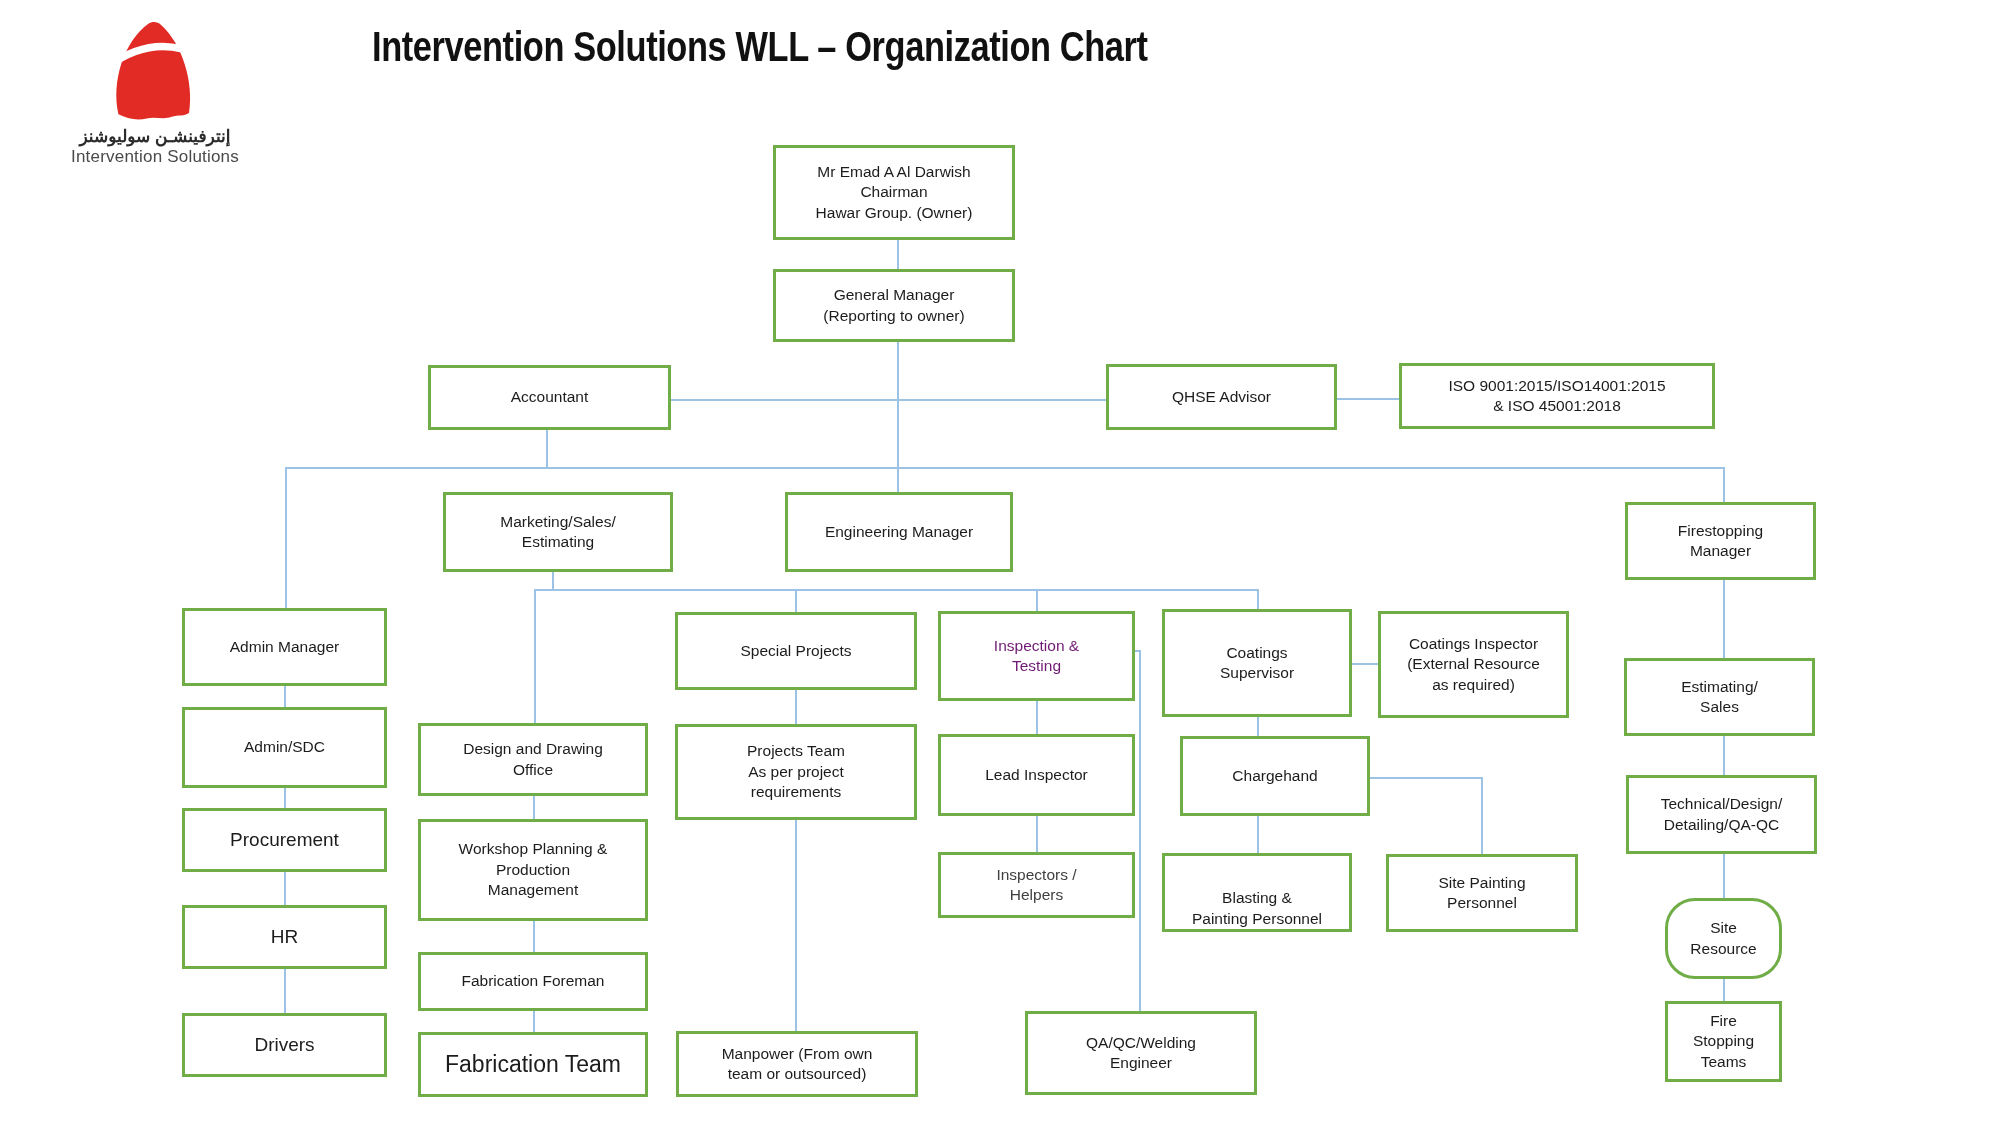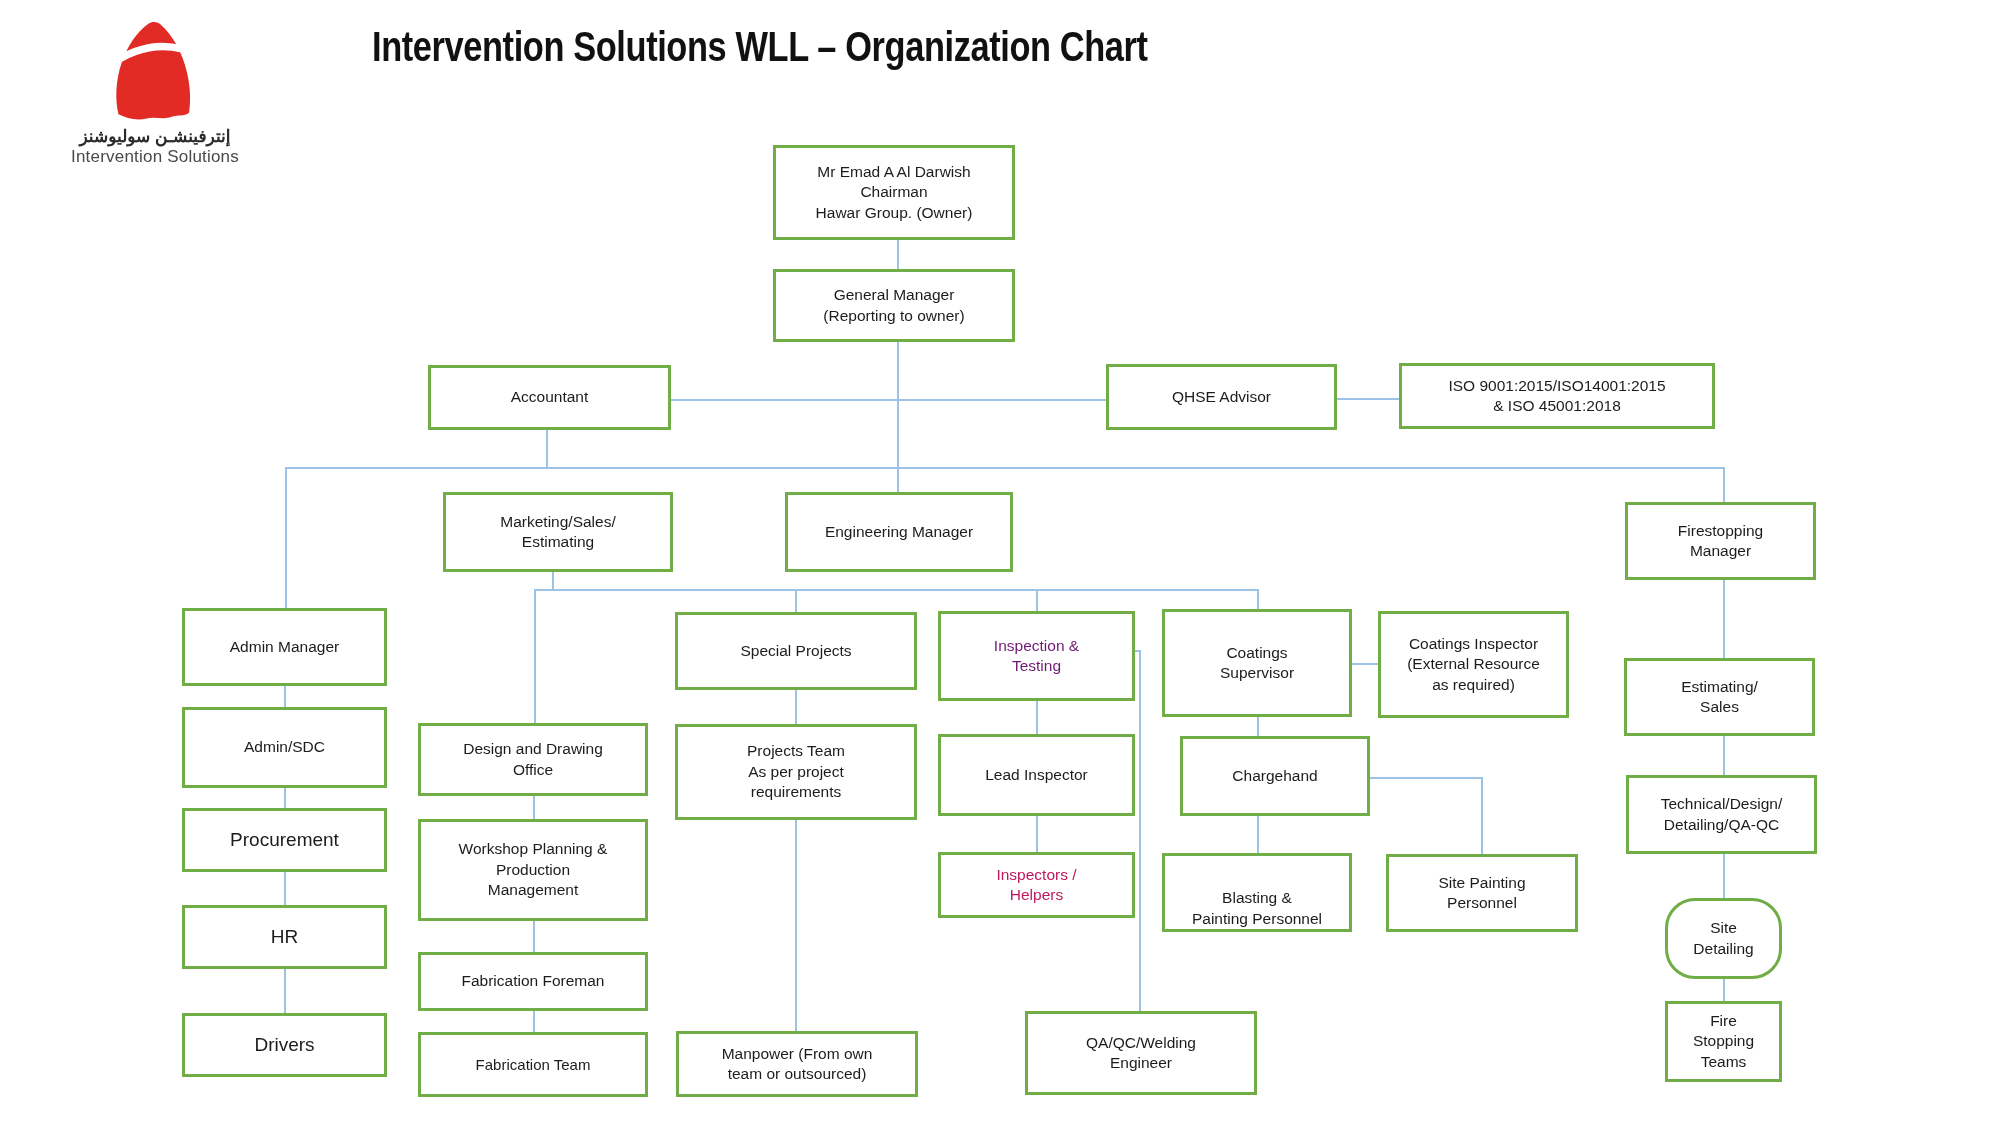--- a/index.html
+++ b/index.html
@@ -158,21 +158,21 @@
         <div>Office</div>
       </div>
       <div class="box" style="left: 418px; top: 819px; width: 230px; height: 102px; color: rgb(28, 28, 28);">
         <div>Workshop Planning &amp;</div>
         <div>Production</div>
         <div>Management</div>
       </div>
       <div class="box" style="left: 418px; top: 952px; width: 230px; height: 59px; color: rgb(28, 28, 28);">
         <div>Fabrication Foreman</div>
       </div>
-      <div class="box" style="left: 418px; top: 1032px; width: 230px; height: 65px; color: rgb(28, 28, 28); font-size: 15px;">
+      <div class="box" style="left: 418px; top: 1032px; width: 230px; height: 65px; color: rgb(28, 28, 28); font-size: 23px;">
         <div>Fabrication Team</div>
       </div>
       <div class="box" style="left: 675px; top: 612px; width: 242px; height: 78px; color: rgb(28, 28, 28);">
         <div>Special Projects</div>
       </div>
       <div class="box" style="left: 675px; top: 724px; width: 242px; height: 96px; color: rgb(28, 28, 28);">
         <div>Projects Team</div>
         <div>As per project</div>
         <div>requirements</div>
       </div>
@@ -180,21 +180,21 @@
         <div>Manpower (From own</div>
         <div>team or outsourced)</div>
       </div>
       <div class="box" style="left: 938px; top: 611px; width: 197px; height: 90px; color: #701a75;">
         <div>Inspection &amp;</div>
         <div>Testing</div>
       </div>
       <div class="box" style="left: 938px; top: 734px; width: 197px; height: 82px; color: rgb(28, 28, 28);">
         <div>Lead Inspector</div>
       </div>
-      <div class="box" style="left: 938px; top: 852px; width: 197px; height: 66px; color: #be185d;">
+      <div class="box" style="left: 938px; top: 852px; width: 197px; height: 66px; color: #404040;">
         <div>Inspectors /</div>
         <div>Helpers</div>
       </div>
       <div class="box" style="left: 1025px; top: 1011px; width: 232px; height: 84px; color: rgb(28, 28, 28);">
         <div>QA/QC/Welding</div>
         <div>Engineer</div>
       </div>
       <div class="box" style="left: 1162px; top: 609px; width: 190px; height: 108px; color: rgb(28, 28, 28);">
         <div>Coatings</div>
         <div>Supervisor</div>
@@ -218,21 +218,21 @@
       <div class="box" style="left: 1624px; top: 658px; width: 191px; height: 78px; color: rgb(28, 28, 28); text-align: right;">
         <div>Estimating/</div>
         <div>Sales</div>
       </div>
       <div class="box" style="left: 1626px; top: 775px; width: 191px; height: 79px; color: rgb(28, 28, 28);">
         <div>Technical/Design/</div>
         <div>Detailing/QA-QC</div>
       </div>
       <div class="box" style="left: 1665px; top: 898px; width: 117px; height: 81px; color: rgb(28, 28, 28); border-radius: 30px;">
         <div>Site</div>
-        <div>Detailing</div>
+        <div>Resource</div>
       </div>
       <div class="box" style="left: 1665px; top: 1001px; width: 117px; height: 81px; color: rgb(28, 28, 28);">
         <div>Fire</div>
         <div>Stopping</div>
         <div>Teams</div>
       </div>
     </div>
 </div>
 
 </body></html>

